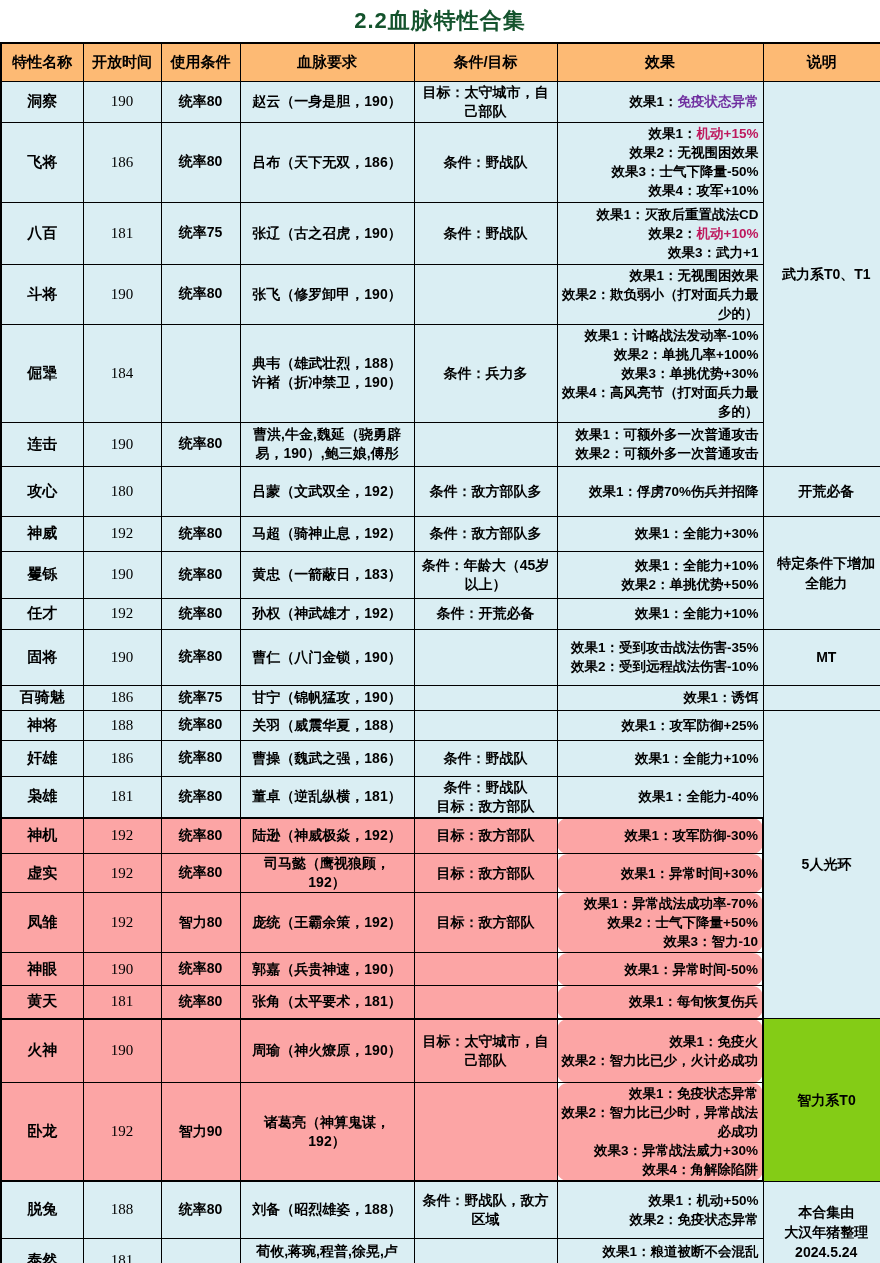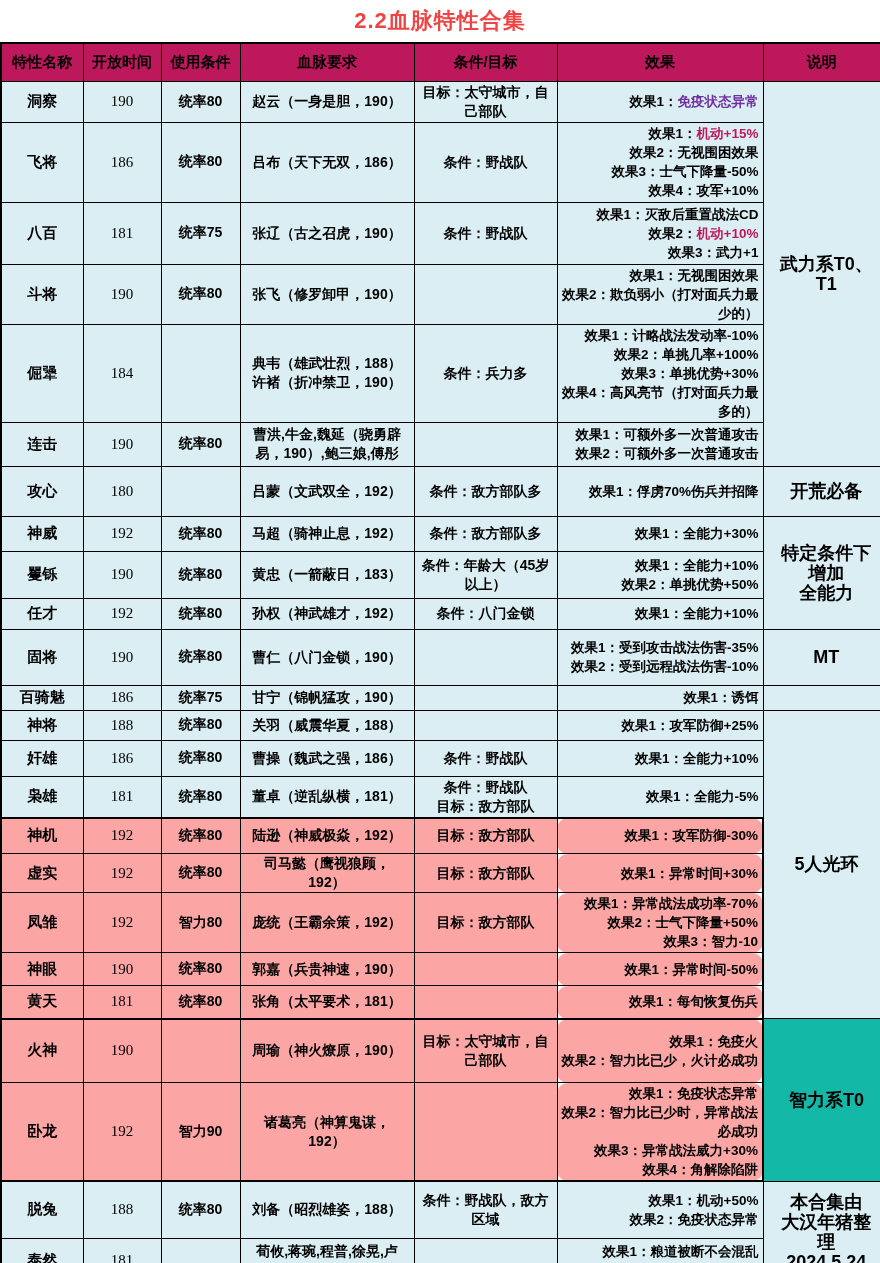--- a/index.html
+++ b/index.html
@@ -1,37 +1,37 @@
 <!DOCTYPE html>
 <html><head>
 <meta charset="utf-8">
 <style>
   html,body{margin:0;padding:0;background:#ffffff;}
   body{width:880px;font-family:"Liberation Sans","DejaVu Sans",sans-serif;color:#000;}
   .page{width:880px;}
   .title{height:42px;display:flex;align-items:center;justify-content:center;
-         font-size:22px;font-weight:bold;color:#ef4444;letter-spacing:1px;}
+         font-size:22px;font-weight:bold;color:#14532d;letter-spacing:1px;}
   table{border-collapse:collapse;table-layout:fixed;width:880px;border:2px solid #000;}
   th,td{border:1px solid #000;overflow:hidden;padding:1px 3px;box-sizing:border-box;}
   thead tr{height:38px;}
-  th{background:#be185d;font-size:15px;font-weight:bold;text-align:center;}
+  th{background:#fdba74;font-size:15px;font-weight:bold;text-align:center;}
   tbody td{background:#DAEEF3;}
   tr.orange td{background:#fca5a5;}
-  tr.orange td.note{background:#14b8a6;}
+  tr.orange td.note{background:#84cc16;}
   td.c{text-align:center;}
   td.name{font-weight:bold;font-size:15px;}
   td.time{font-family:"Liberation Serif","DejaVu Serif",serif;font-size:15px;}
   td.cond{font-weight:bold;font-size:14px;}
   td.req{font-weight:bold;font-size:14px;padding:0 8px;line-height:19px;}
   td.target{font-weight:bold;font-size:14px;line-height:19px;}
   td.effects{text-align:right;padding:1px 4px;}
   .effect-line{font-size:13.5px;font-weight:bold;line-height:19px;}
   .v-blue{color:#be185d;}
   .v-purple{color:#7030A0;}
-  td.note{font-weight:bold;font-size:18px;line-height:20px;padding-left:12px;}
+  td.note{font-weight:bold;font-size:14px;line-height:20px;padding-left:12px;}
   tr.thick-top td{border-top:2px solid #000;}
   tr.thick-top td.note{border-top:1px solid #000;}
   tr.thick-bottom td{border-bottom:2px solid #000;}
   tr.orange td.effects{border-right:2px solid #000;border-radius:11px;}
 </style>
 </head>
 <body>
 
 <div class="page">
   <div class="title">2.2血脉特性合集</div>
@@ -202,21 +202,21 @@
           </td>
         </tr>
         <tr style="height: 31px;">
           <td class="name c">任才</td>
           <td class="time c">192</td>
           <td class="cond c">统率80</td>
           <td class="req c">
             <div>孙权（神武雄才，192）</div>
           </td>
           <td class="target c">
-            <div>条件：八门金锁</div>
+            <div>条件：开荒必备</div>
           </td>
           <td class="effects">
             <div class="effect-line"><span>效果1：</span><span>全能力+10%</span></div>
           </td>
         </tr>
         <tr style="height: 56px;">
           <td class="name c">固将</td>
           <td class="time c">190</td>
           <td class="cond c">统率80</td>
           <td class="req c">
@@ -280,21 +280,21 @@
           <td class="time c">181</td>
           <td class="cond c">统率80</td>
           <td class="req c">
             <div>董卓（逆乱纵横，181）</div>
           </td>
           <td class="target c">
             <div>条件：野战队</div>
             <div>目标：敌方部队</div>
           </td>
           <td class="effects">
-            <div class="effect-line"><span>效果1：</span><span>全能力-5%</span></div>
+            <div class="effect-line"><span>效果1：</span><span>全能力-40%</span></div>
           </td>
         </tr>
         <tr class="orange thick-top" style="height: 36px;">
           <td class="name c">神机</td>
           <td class="time c">192</td>
           <td class="cond c">统率80</td>
           <td class="req c">
             <div>陆逊（神威极焱，192）</div>
           </td>
           <td class="target c">

